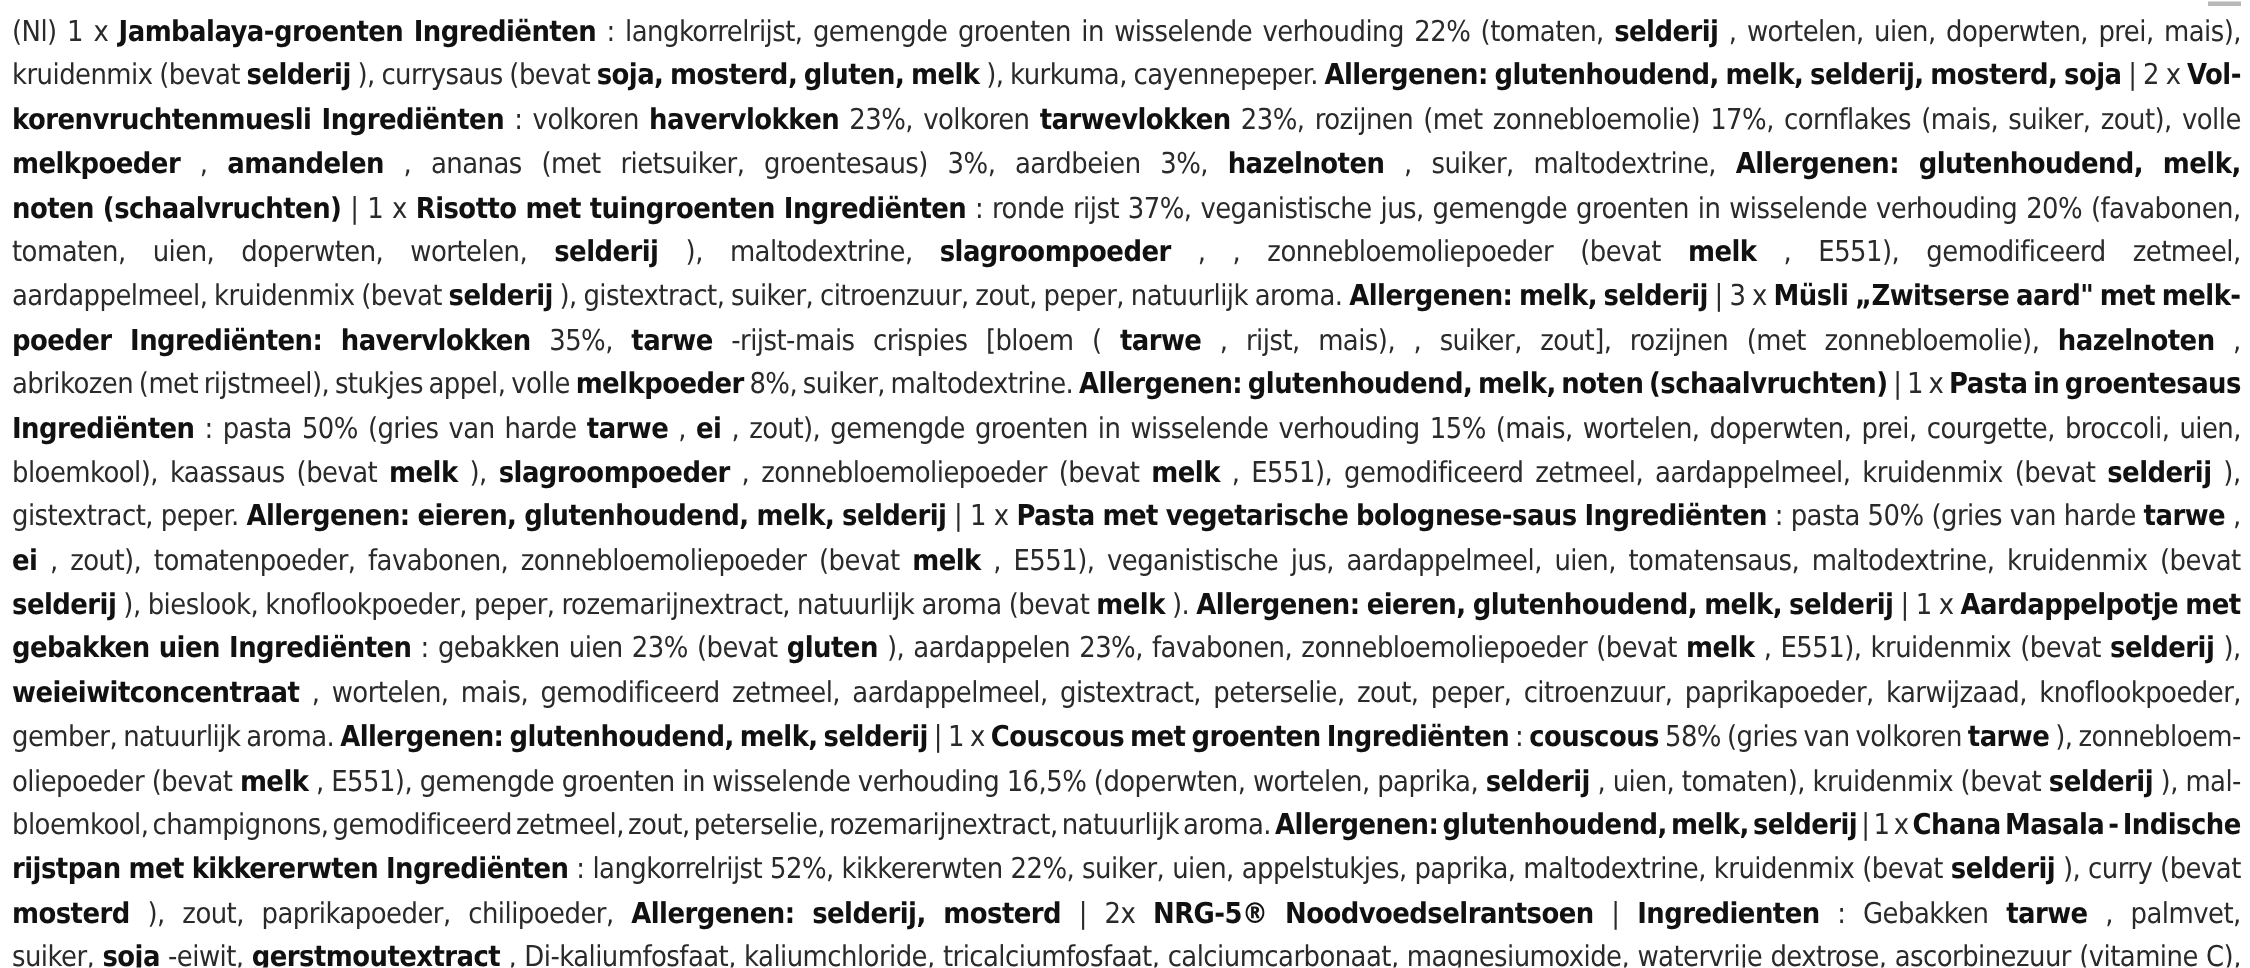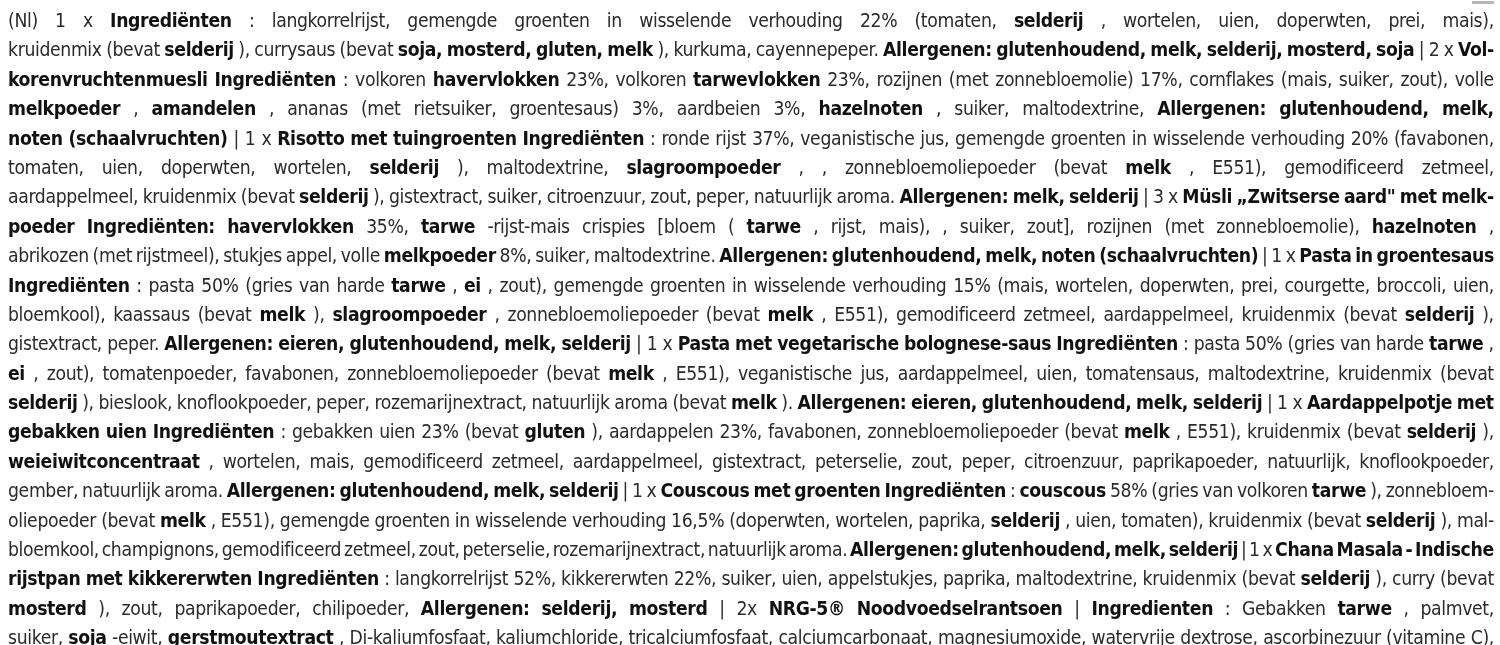--- a/index.html
+++ b/index.html
@@ -15,20 +15,21 @@
 </style>
 </head>
 <body>
 
 <div class="corner-mark"></div>
 <div class="doc" id="doc">
     <div class="line">
       <span class="seg n">(Nl)</span>
       <span class="seg n">1</span>
       <span class="seg n">x</span>
+      <span class="seg b">Jambalaya-groenten</span>
       <span class="seg b">Ingrediënten</span>
       <span class="seg n">:</span>
       <span class="seg n">langkorrelrijst,</span>
       <span class="seg n">gemengde</span>
       <span class="seg n">groenten</span>
       <span class="seg n">in</span>
       <span class="seg n">wisselende</span>
       <span class="seg n">verhouding</span>
       <span class="seg n">22%</span>
       <span class="seg n">(tomaten,</span>
@@ -366,21 +367,21 @@
       <span class="seg n">mais,</span>
       <span class="seg n">gemodificeerd</span>
       <span class="seg n">zetmeel,</span>
       <span class="seg n">aardappelmeel,</span>
       <span class="seg n">gistextract,</span>
       <span class="seg n">peterselie,</span>
       <span class="seg n">zout,</span>
       <span class="seg n">peper,</span>
       <span class="seg n">citroenzuur,</span>
       <span class="seg n">paprikapoeder,</span>
-      <span class="seg n">natuurlijk,</span>
+      <span class="seg n">karwijzaad,</span>
       <span class="seg n">knoflookpoeder,</span>
     </div>
     <div class="line">
       <span class="seg n">gember,</span>
       <span class="seg n">natuurlijk</span>
       <span class="seg n">aroma.</span>
       <span class="seg b">Allergenen:</span>
       <span class="seg b">glutenhoudend,</span>
       <span class="seg b">melk,</span>
       <span class="seg b">selderij</span>

